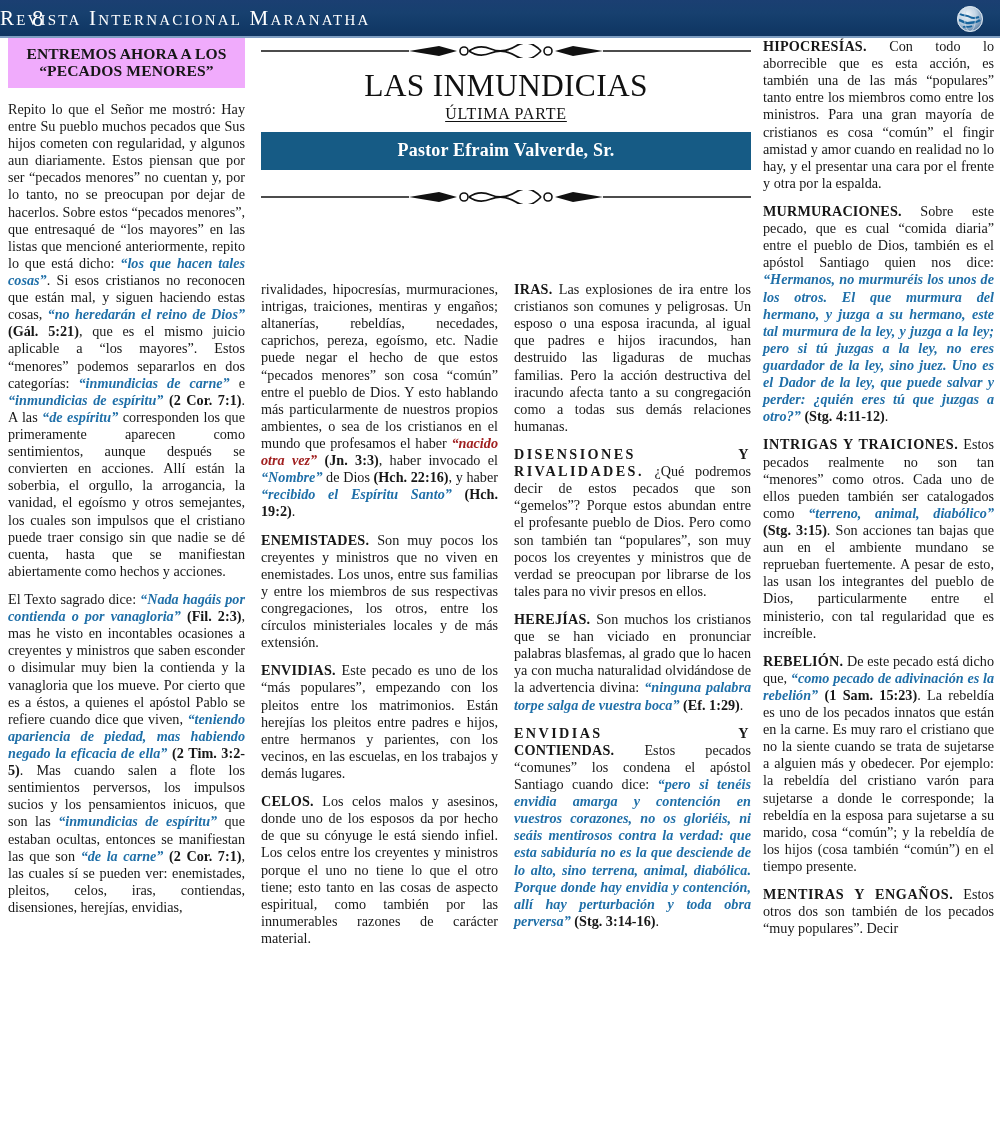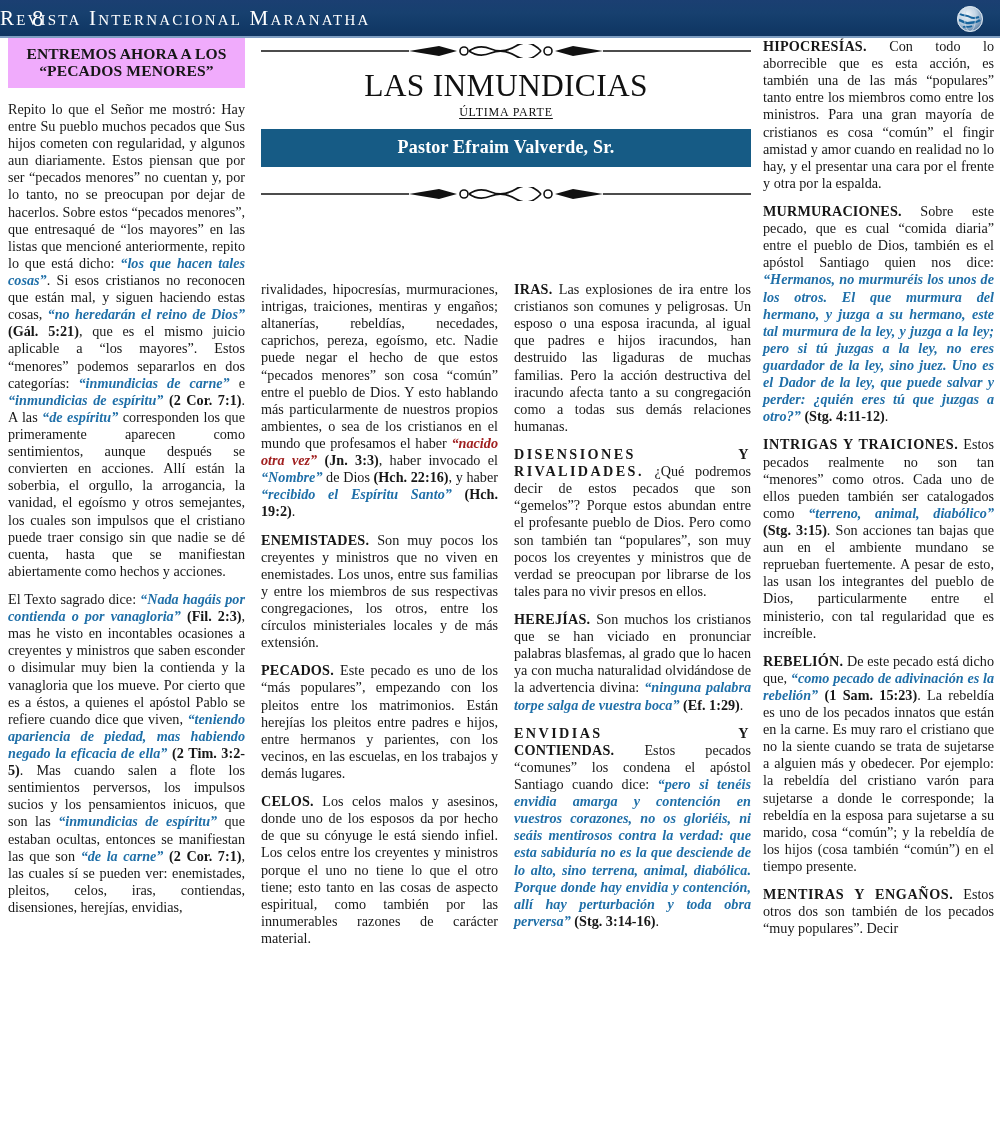--- a/index.html
+++ b/index.html
@@ -101,21 +101,21 @@
   }
   .art-title {
     font-size: 31.5px;
     line-height: 1.03;
     letter-spacing: 0.3px;
     margin: 12px 0 0 0;
     color: #111;
     font-weight: normal;
   }
   .art-sub {
-    font-size: 12px;
+    font-size: 16px;
     letter-spacing: 0.8px;
     margin: 3px 0 9px 0;
     text-decoration: underline;
     text-underline-offset: 2px;
     color: #111;
   }
   .byline-bar {
     background: #165b85;
     color: #ffffff;
     font-weight: bold;
@@ -195,21 +195,21 @@
       <div>ENTREMOS AHORA A LOS</div>
       <div>“PECADOS MENORES”</div>
     </div>
     <p><span>Repito lo que el Señor me mostró: Hay entre Su pueblo muchos pecados que Sus hijos cometen con regularidad, y algunos aun diariamente. Estos piensan que por ser “pecados menores” no cuentan y, por lo tanto, no se preocupan por dejar de hacerlos. Sobre estos “pecados menores”, que entresaqué de “los mayores” en las listas que mencioné anteriormente, repito lo que está dicho: </span><span class="q-blue">“los que hacen tales cosas”</span><span>. Si esos cristianos no reconocen que están mal, y siguen haciendo estas cosas, </span><span class="q-blue">“no heredarán el reino de Dios”</span><span> </span><span class="b">(Gál. 5:21)</span><span>, que es el mismo juicio aplicable a “los mayores”. Estos “menores” podemos separarlos en dos categorías: </span><span class="q-blue">“inmundicias de carne”</span><span> e </span><span class="q-blue">“inmundicias de espíritu”</span><span> </span><span class="b">(2 Cor. 7:1)</span><span>. A las </span><span class="q-blue">“de espíritu”</span><span> corresponden los que primeramente aparecen como sentimientos, aunque después se convierten en acciones. Allí están la soberbia, el orgullo, la arrogancia, la vanidad, el egoísmo y otros semejantes, los cuales son impulsos que el cristiano puede traer consigo sin que nadie se dé cuenta, hasta que se manifiestan abiertamente como hechos y acciones.</span></p>
     <p><span>El Texto sagrado dice: </span><span class="q-blue">“Nada hagáis por contienda o por vanagloria”</span><span> </span><span class="b">(Fil. 2:3)</span><span>, mas he visto en incontables ocasiones a creyentes y ministros que saben esconder o disimular muy bien la contienda y la vanagloria que los mueve. Por cierto que es a éstos, a quienes el apóstol Pablo se refiere cuando dice que viven, </span><span class="q-blue">“teniendo apariencia de piedad, mas habiendo negado la eficacia de ella”</span><span> </span><span class="b">(2 Tim. 3:2-5)</span><span>. Mas cuando salen a flote los sentimientos perversos, los impulsos sucios y los pensamientos inicuos, que son las </span><span class="q-blue">“inmundicias de espíritu”</span><span> que estaban ocultas, entonces se manifiestan las que son </span><span class="q-blue">“de la carne”</span><span> </span><span class="b">(2 Cor. 7:1)</span><span>, las cuales sí se pueden ver: enemistades, pleitos, celos, iras, contiendas, disensiones, herejías, envidias,</span></p>
   </div>
 
   <div class="col col2" style="padding-top:243px;">
     <p><span>rivalidades, hipocresías, murmuraciones, intrigas, traiciones, mentiras y engaños; altanerías, rebeldías, necedades, caprichos, pereza, egoísmo, etc. Nadie puede negar el hecho de que estos “pecados menores” son cosa “común” entre el pueblo de Dios. Y esto hablando más particularmente de nuestros propios ambientes, o sea de los cristianos en el mundo que profesamos el haber </span><span class="q-red">“nacido otra vez”</span><span> </span><span class="b">(Jn. 3:3)</span><span>, haber invocado el </span><span class="q-blue">“Nombre”</span><span> de Dios </span><span class="b">(Hch. 22:16)</span><span>, y haber </span><span class="q-blue">“recibido el Espíritu Santo”</span><span> </span><span class="b">(Hch. 19:2)</span><span>.</span></p>
     <p><span class="run-head">ENEMISTADES.</span><span> Son muy pocos los creyentes y ministros que no viven en enemistades. Los unos, entre sus familias y entre los miembros de sus respectivas congregaciones, los otros, entre los círculos ministeriales locales y de más extensión.</span></p>
-    <p><span class="run-head">PECADOS.</span><span> Este pecado es uno de los “más populares”, empezando con los pleitos entre los matrimonios. Están herejías los pleitos entre padres e hijos, entre hermanos y parientes, con los vecinos, en las escuelas, en los trabajos y demás lugares.</span></p>
+    <p><span class="run-head">ENVIDIAS.</span><span> Este pecado es uno de los “más populares”, empezando con los pleitos entre los matrimonios. Están herejías los pleitos entre padres e hijos, entre hermanos y parientes, con los vecinos, en las escuelas, en los trabajos y demás lugares.</span></p>
     <p><span class="run-head">CELOS.</span><span> Los celos malos y asesinos, donde uno de los esposos da por hecho de que su cónyuge le está siendo infiel. Los celos entre los creyentes y ministros porque el uno no tiene lo que el otro tiene; esto tanto en las cosas de aspecto espiritual, como también por las innumerables razones de carácter material.</span></p>
   </div>
 
   <div class="col col3" style="padding-top:243px;">
     <p><span class="run-head">IRAS.</span><span> Las explosiones de ira entre los cristianos son comunes y peligrosas. Un esposo o una esposa iracunda, al igual que padres e hijos iracundos, han destruido las ligaduras de muchas familias. Pero la acción destructiva del iracundo afecta tanto a su congregación como a todas sus demás relaciones humanas.</span></p>
     <p><span class="run-head-sp just-spread" style="display:block;">DISENSIONES Y</span><span class="run-head-sp">RIVALIDADES.</span><span> ¿Qué podremos decir de estos pecados que son “gemelos”? Porque estos abundan entre el profesante pueblo de Dios. Pero como son también tan “populares”, son muy pocos los creyentes y ministros que de verdad se preocupan por librarse de los tales para no vivir presos en ellos.</span></p>
     <p><span class="run-head">HEREJÍAS.</span><span> Son muchos los cristianos que se han viciado en pronunciar palabras blasfemas, al grado que lo hacen ya con mucha naturalidad olvidándose de la advertencia divina: </span><span class="q-blue">“ninguna palabra torpe salga de vuestra boca”</span><span> </span><span class="b">(Ef. 1:29)</span><span>.</span></p>
     <p><span class="run-head-sp just-spread" style="display:block;">ENVIDIAS Y</span><span class="run-head">CONTIENDAS.</span><span> Estos pecados “comunes” los condena el apóstol Santiago cuando dice: </span><span class="q-blue">“pero si tenéis envidia amarga y contención en vuestros corazones, no os gloriéis, ni seáis mentirosos contra la verdad: que esta sabiduría no es la que desciende de lo alto, sino terrena, animal, diabólica. Porque donde hay envidia y contención, allí hay perturbación y toda obra perversa”</span><span> </span><span class="b">(Stg. 3:14-16)</span><span>.</span></p>
   </div>
 

